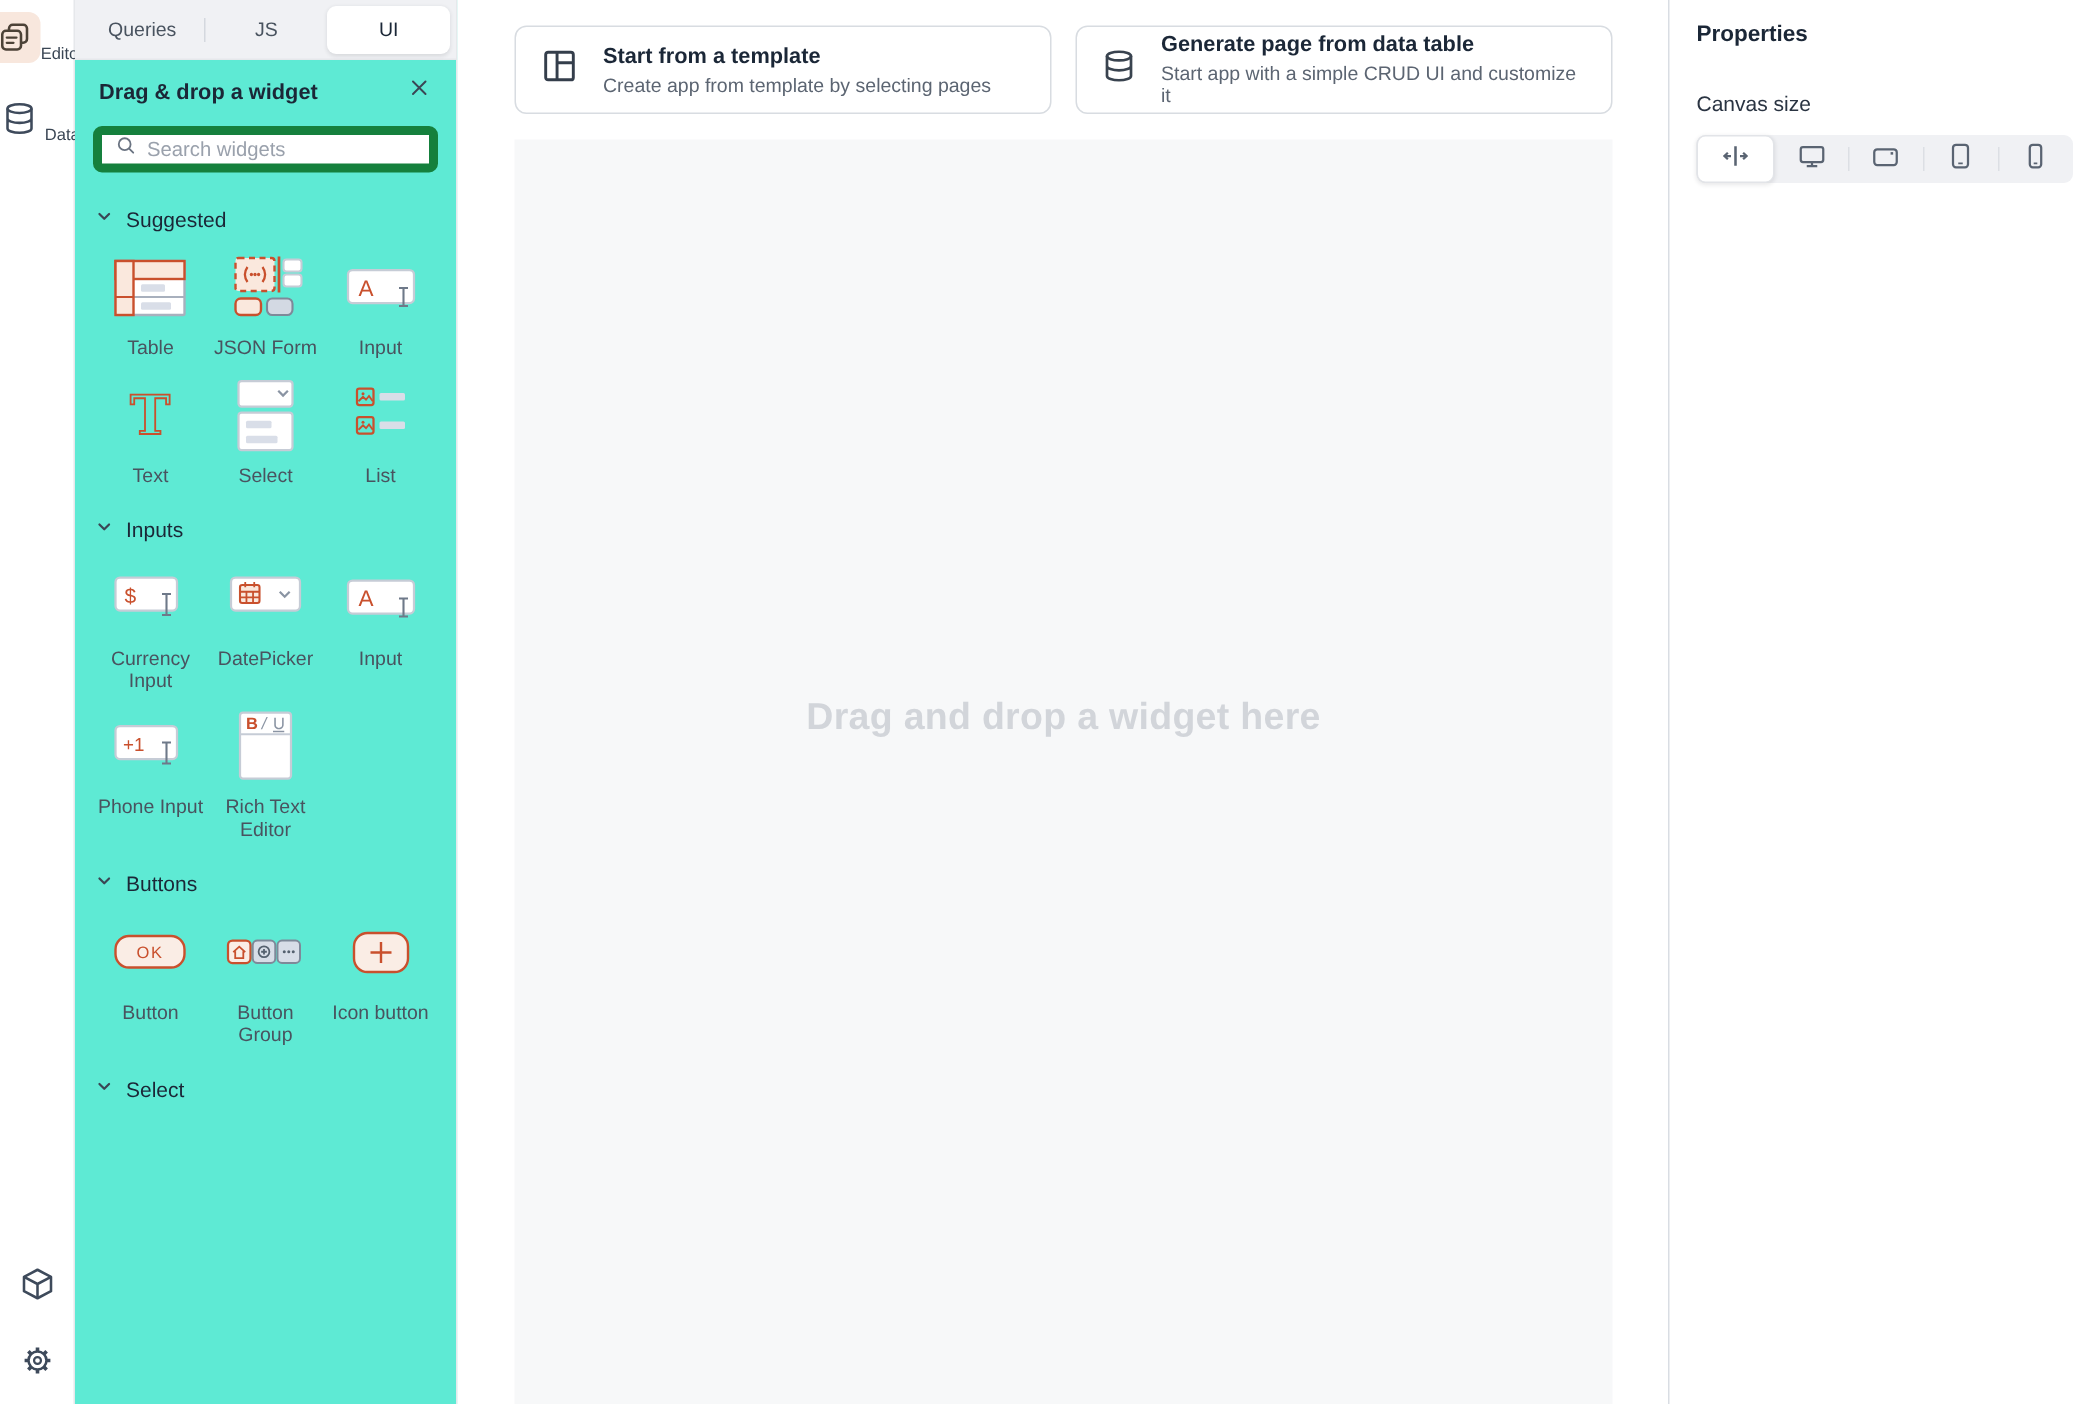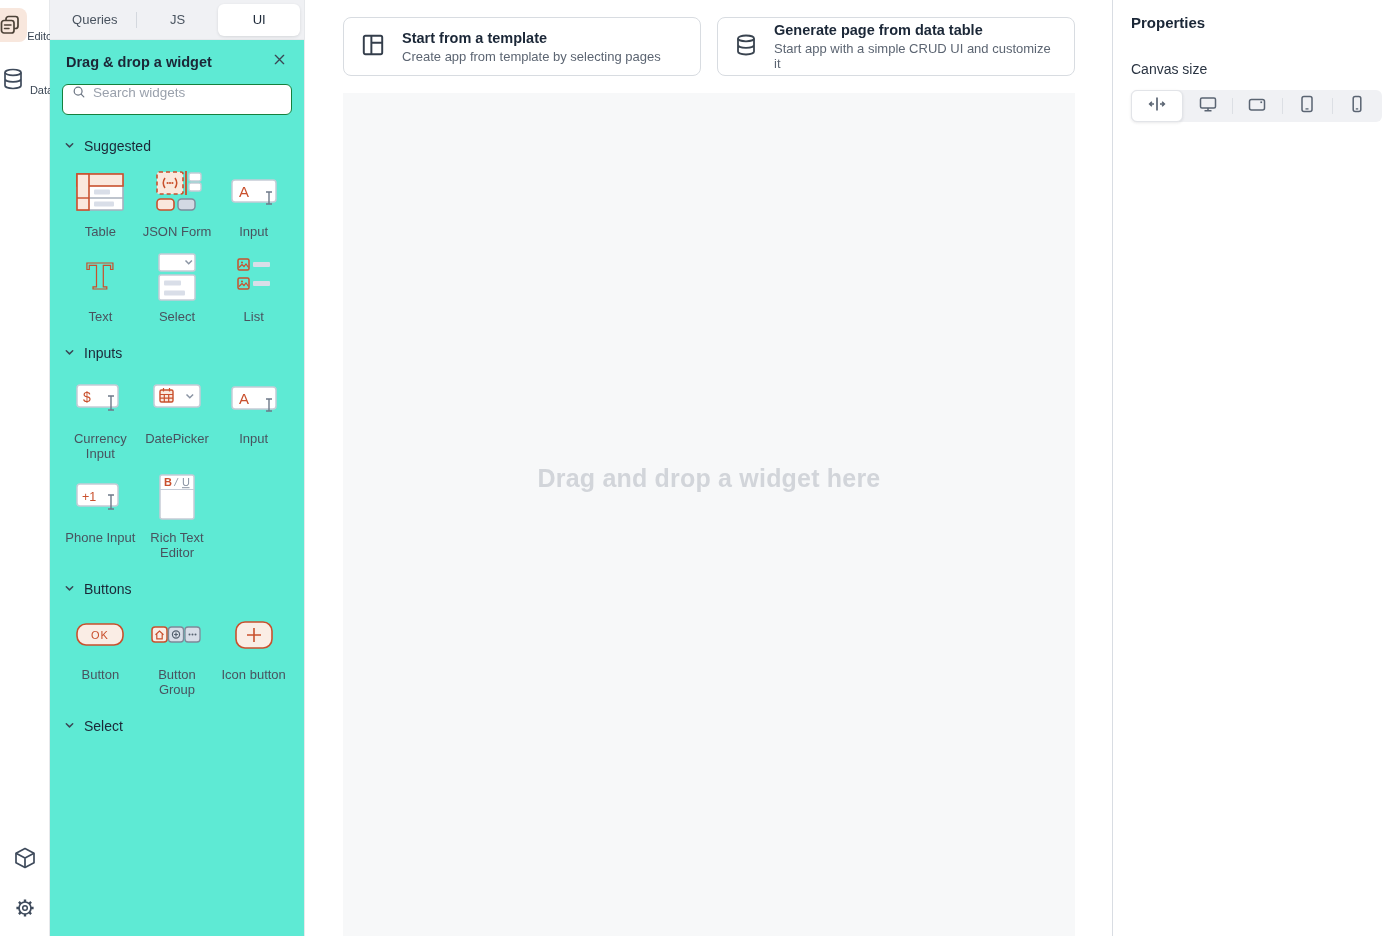--- a/index.html
+++ b/index.html
@@ -28,22 +28,22 @@
     font-size:13px; color:#49535F; cursor:pointer; border-radius:6px; }
   .tab.active { background:#fff; color:#1B2737; box-shadow:0 1px 3px rgba(25,32,44,.12); }
   .tab-divider { width:1px; height:16px; background:#D4D8DE; }
 
   .panel-header { display:flex; align-items:flex-end; justify-content:space-between;
     padding:12px 16px 8px; }
   .panel-title { font-size:14.5px; font-weight:bold; color:#1B2737; }
   .close-btn { width:18px; height:18px; display:flex; align-items:center;
     justify-content:center; cursor:pointer; }
 
-  .search-box { margin:6px 12px 2px; height:31px; border:1px solid #15803d;
-    border-radius:6px; display:flex; align-items:flex-start; padding:0 9px; gap:7px; background:#fff; }
+  .search-box { margin:6px 12px 2px; height:31px; border:6px solid #15803d;
+    border-radius:6px; display:flex; align-items:center; padding:0 9px; gap:7px; background:#fff; }
   .search-box input { border:none; outline:none; flex:1; font-size:13.5px; color:#1B2737;
     font-family:inherit; background:transparent; }
   .search-box input::placeholder { color:#9AA1AC; }
 
   .widget-list { flex:1; overflow:hidden; padding:0 12px; }
   .section-header { display:flex; align-items:center; gap:9px; margin:20px 2px 12px;
     cursor:pointer; }
   .section-label { font-size:14px; font-weight:normal; color:#1B2737; }
   .widget-grid { display:grid; grid-template-columns:repeat(3,1fr); row-gap:12px; }
   .widget-card { display:flex; flex-direction:column; align-items:center; cursor:grab; }

